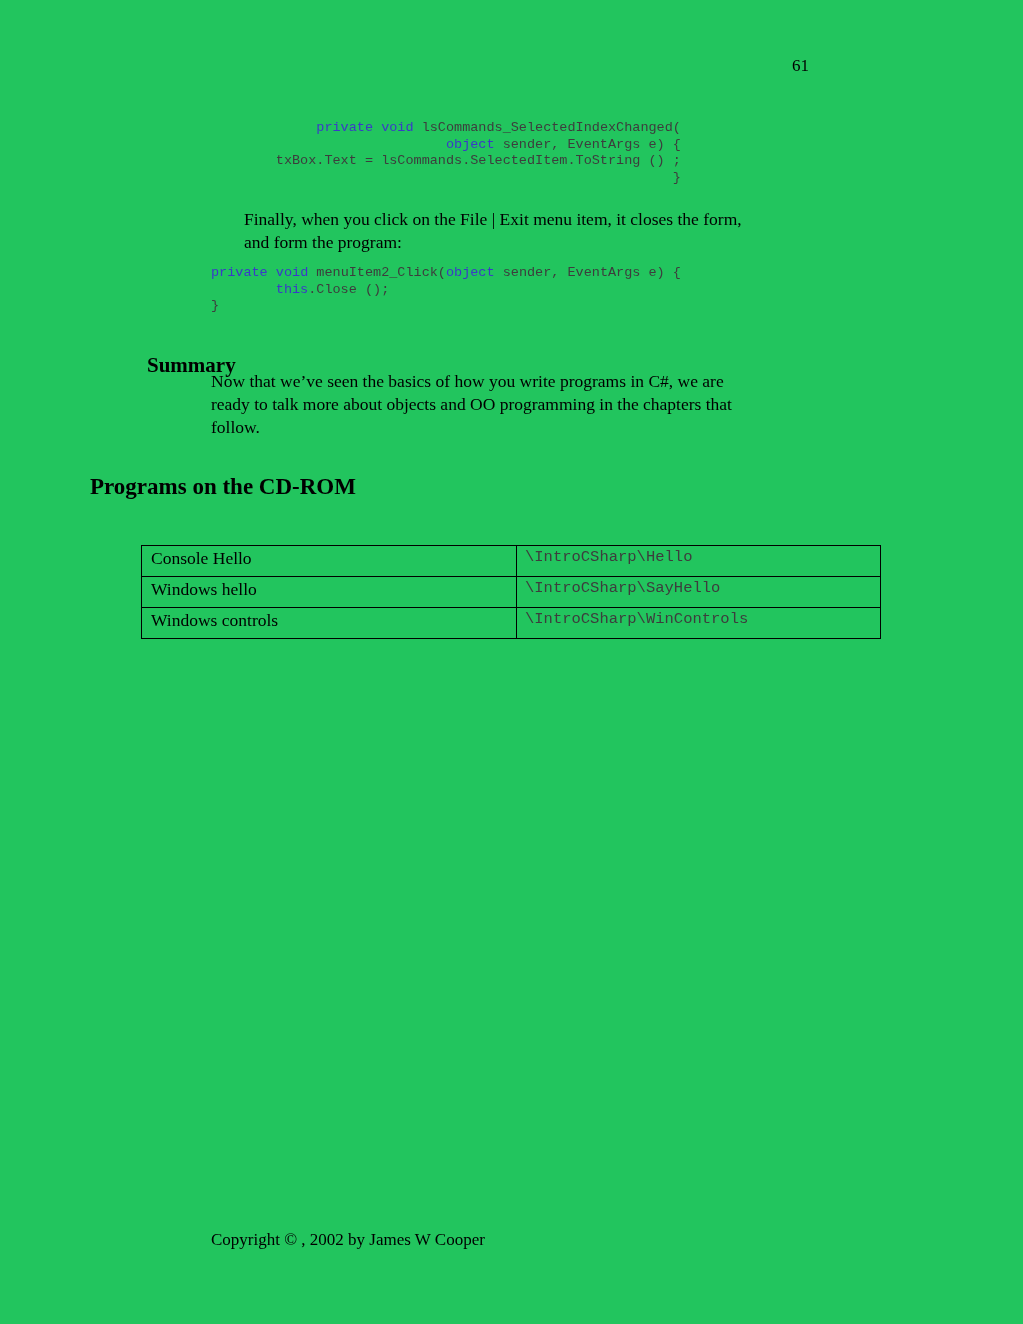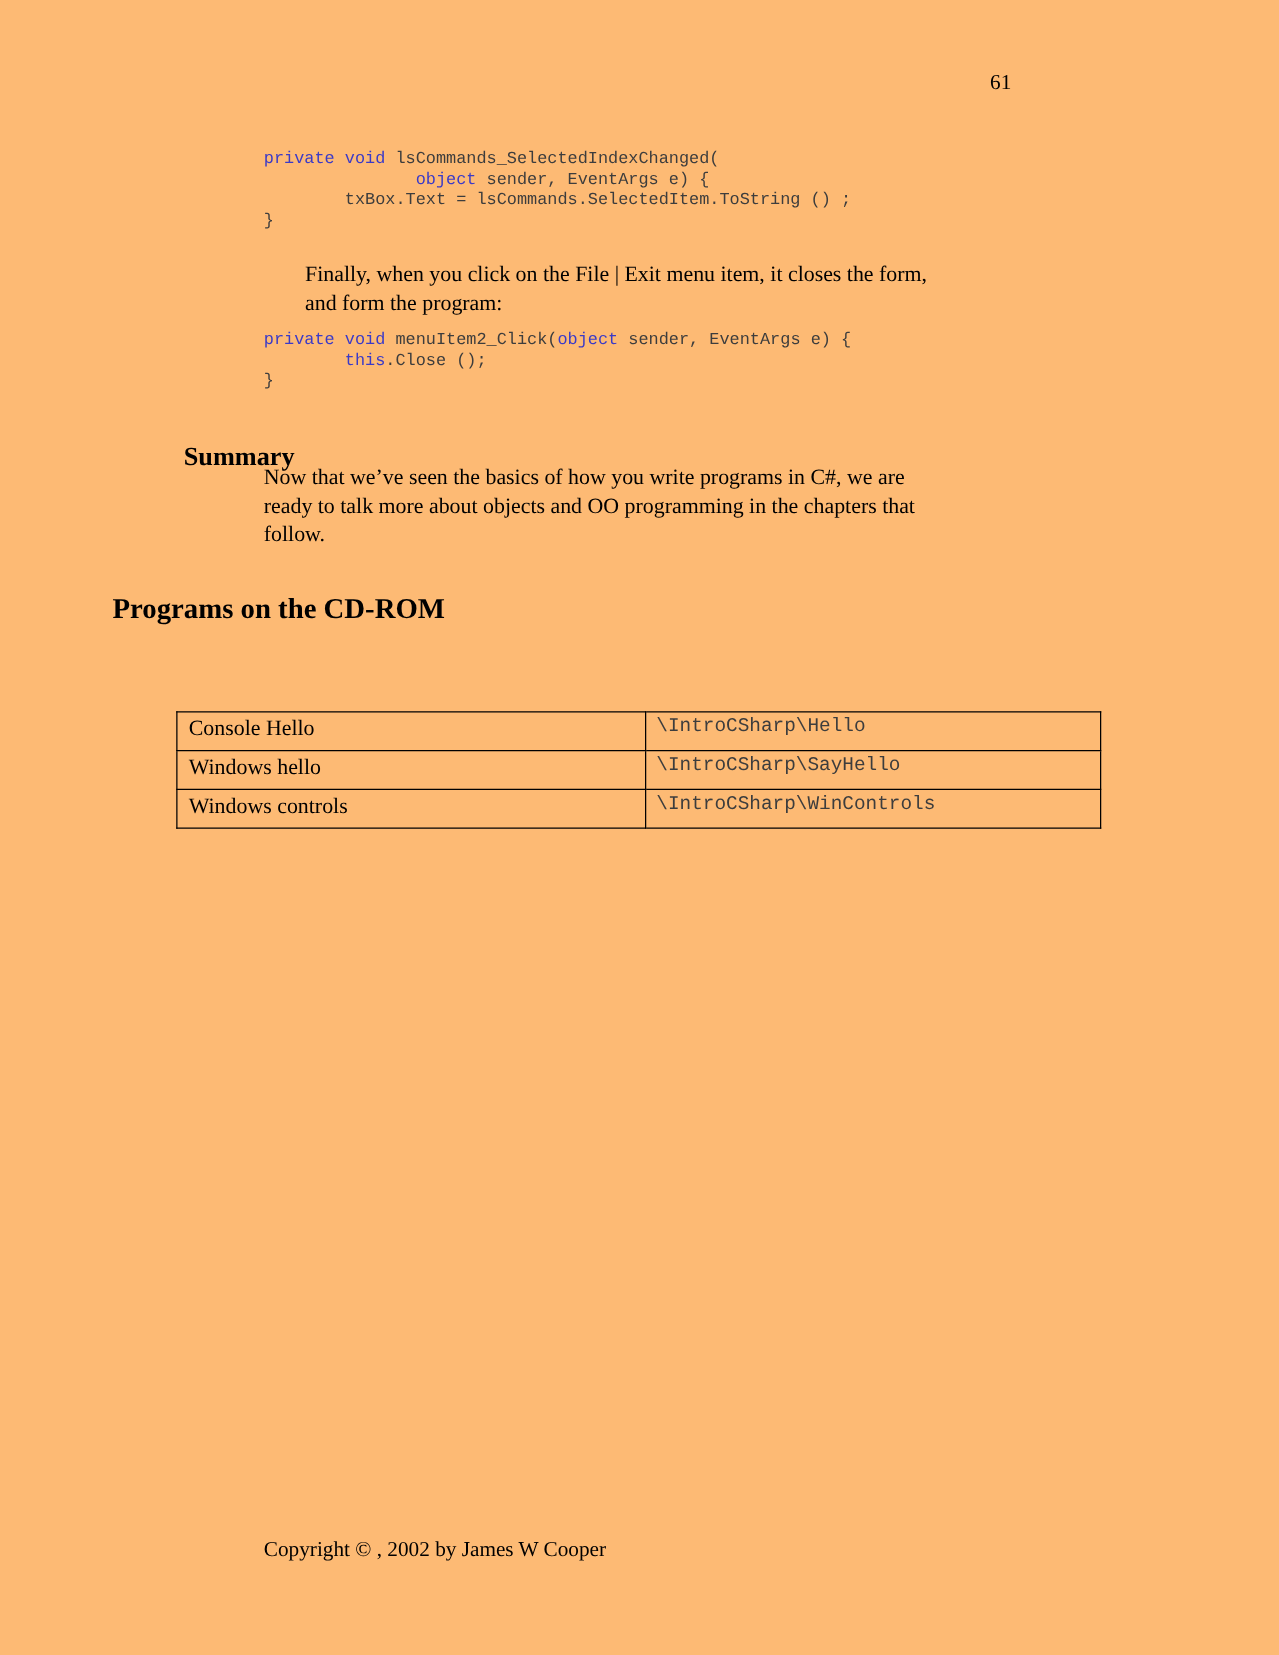--- a/index.html
+++ b/index.html
@@ -4,41 +4,41 @@
 <style>
   html, body {
     margin: 0;
     padding: 0;
     background: #ffffff;
   }
   .page {
     position: relative;
     width: 1023px;
     height: 1324px;
-    background: #fdba74;
+    background: #22c55e;
     font-family: "Liberation Serif", serif;
     color: #000000;
     overflow: hidden;
   }
   .page-number {
     position: absolute;
     left: 792px;
     top: 56px;
     font-size: 17px;
   }
   .code-block {
     position: absolute;
     left: 211px;
     font-family: "Liberation Mono", "DejaVu Sans Mono", monospace;
     font-size: 13.5px;
     line-height: 16.5px;
     white-space: pre;
     color: #3d3d3d;
   }
-  .code1 { top: 120px; }
+  .code1 { top: 120px; text-align: right; }
   .code2 { top: 265px; }
   .code-line { white-space: pre; }
   .kw { color: #3a3ac8; }
   .para {
     position: absolute;
     left: 211px;
     font-size: 17.5px;
     line-height: 23px;
     white-space: nowrap;
   }
@@ -57,21 +57,21 @@
     position: absolute;
     left: 90px;
     top: 474px;
     margin: 0;
     font-size: 23px;
     font-weight: bold;
   }
   .cdrom-table {
     position: absolute;
     left: 141px;
-    top: 569px;
+    top: 545px;
     border-collapse: collapse;
     table-layout: fixed;
     padding-left: 44px;
   }
   .cdrom-table td {
     border: 1.5px solid #000000;
     vertical-align: top;
     height: 31px;
     box-sizing: border-box;
   }

